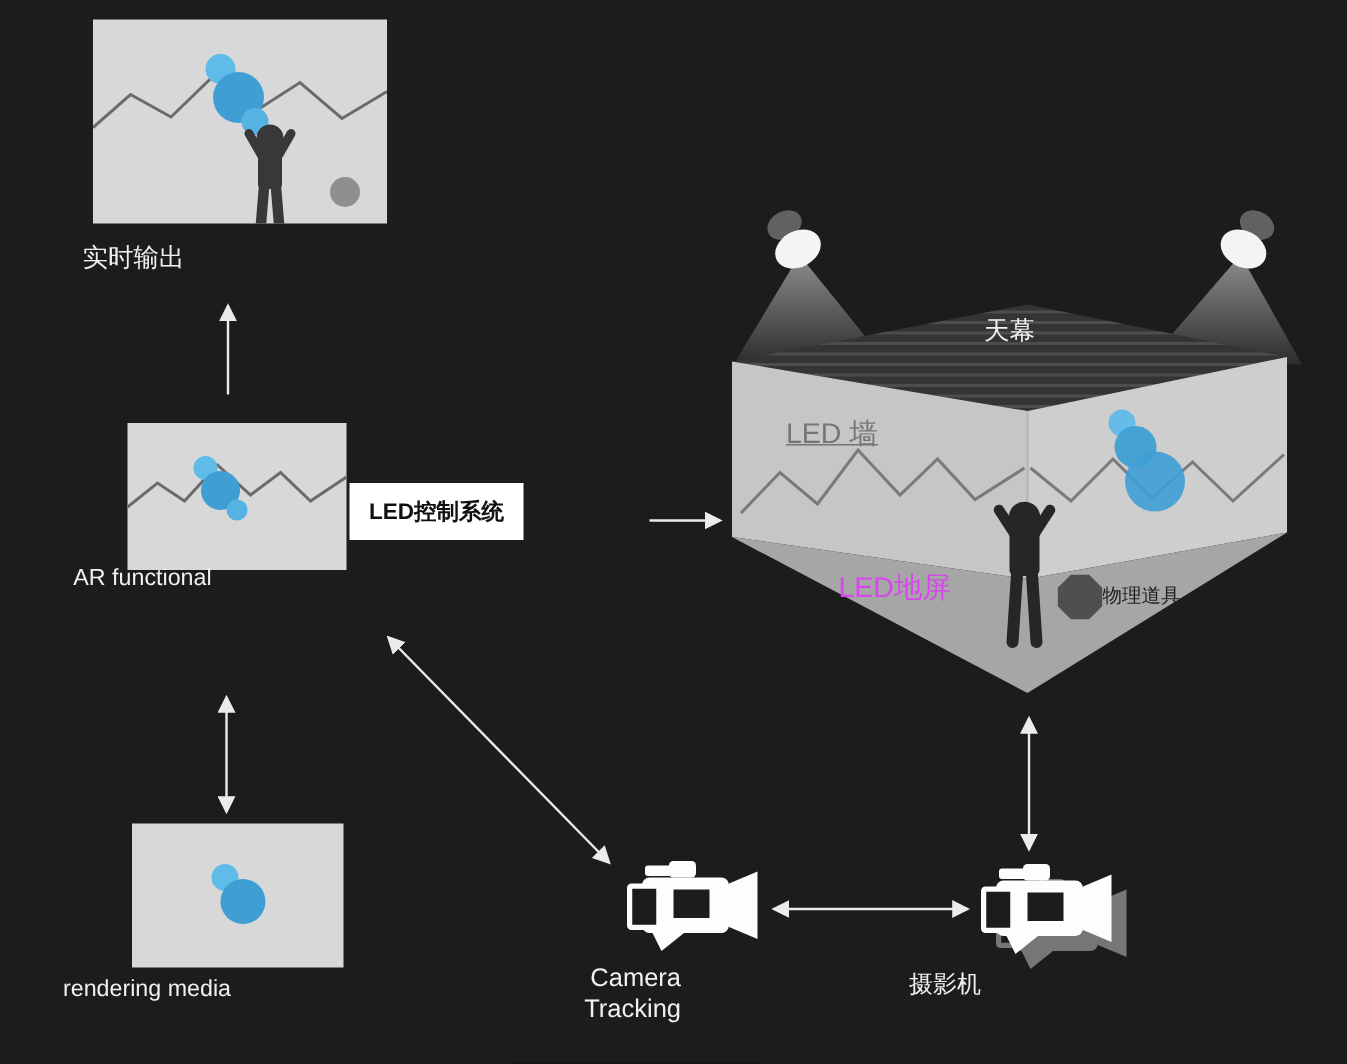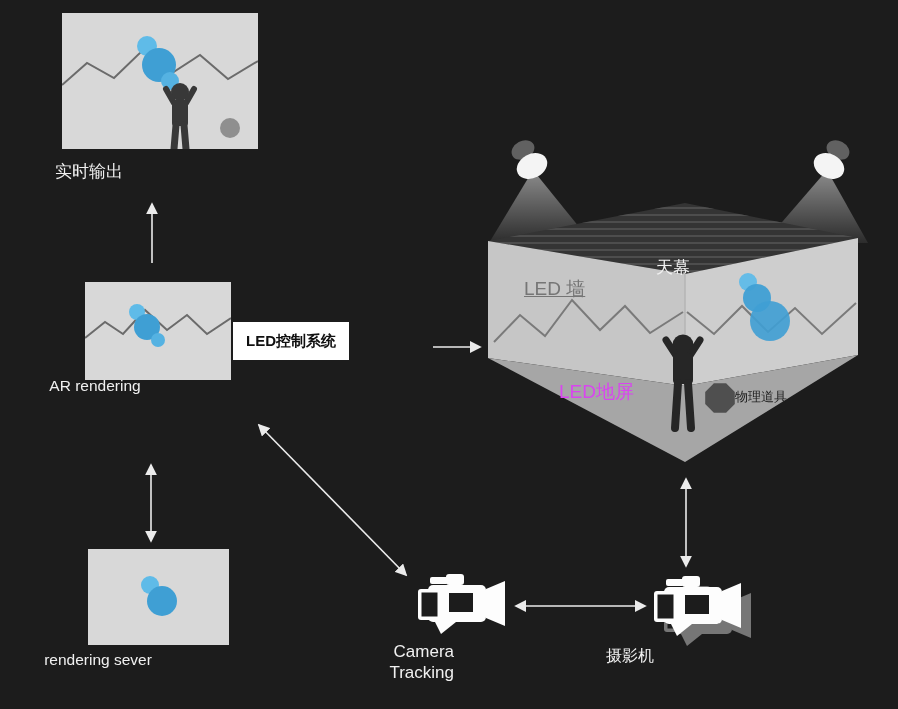--- a/index.html
+++ b/index.html
@@ -139,39 +139,39 @@
       <g>
         <circle cx="62" cy="36" r="9" fill="#5fbbe8"></circle>
         <circle cx="74" cy="52" r="15" fill="#3f9fd4"></circle>
       </g>
     </svg>
   </div>
 
   <div class="lbl" style="left:55px;top:160px;font-size:17px;">实时输出</div>
 
   <div class="lbl2" style="left:25px;top:376px;width:140px;font-size:15.5px;">
-    <div>AR rendering</div>
+    <div>AR functional</div>
   </div>
 
   <div class="ctrl-box">
     <span>LED控制系统</span>
   </div>
 
   <div class="lbl2" style="left:18px;top:650px;width:160px;font-size:15.5px;">
-    <div>rendering sever</div>
+    <div>rendering media</div>
   </div>
 
   <div class="lbl2" style="left:346px;top:641px;width:108px;font-size:17px;line-height:21px;text-align:right;">
     <div>Camera</div>
     <div>Tracking</div>
   </div>
 
   <div class="lbl" style="left:595px;top:646px;font-size:16px;margin-left:11px;">摄影机</div>
 
-  <div class="lbl" style="left:656px;top:209px;font-size:17px;margin-top:47px;">天幕</div>
+  <div class="lbl" style="left:656px;top:209px;font-size:17px;">天幕</div>
 
   <div class="lbl" style="left:524px;top:276px;font-size:19px;color:#757575;text-decoration:underline;">LED 墙</div>
 
   <div class="lbl" style="left:559px;top:379px;font-size:19px;color:#d946ef;">LED地屏</div>
 
   <div class="lbl" style="left:735px;top:388px;font-size:13px;color:#1d1d1d;">物理道具</div>
 
 </div>
 
 </body></html>

